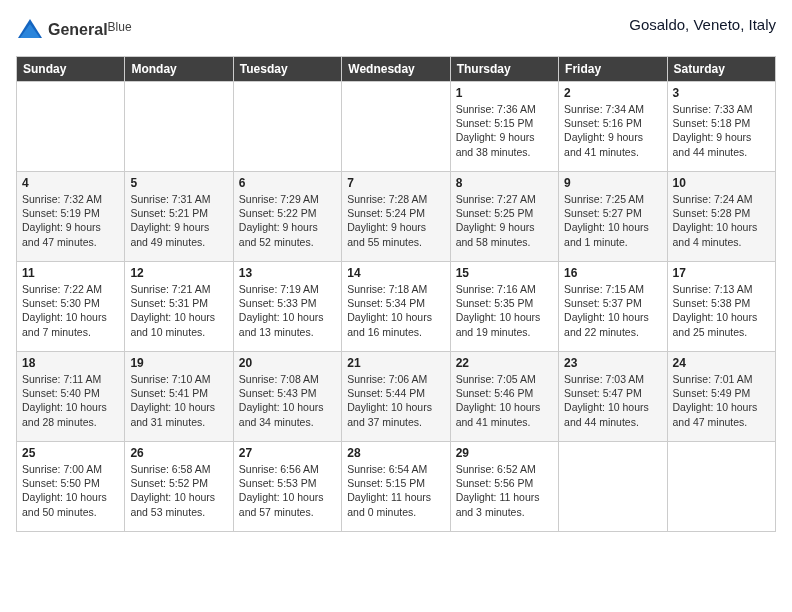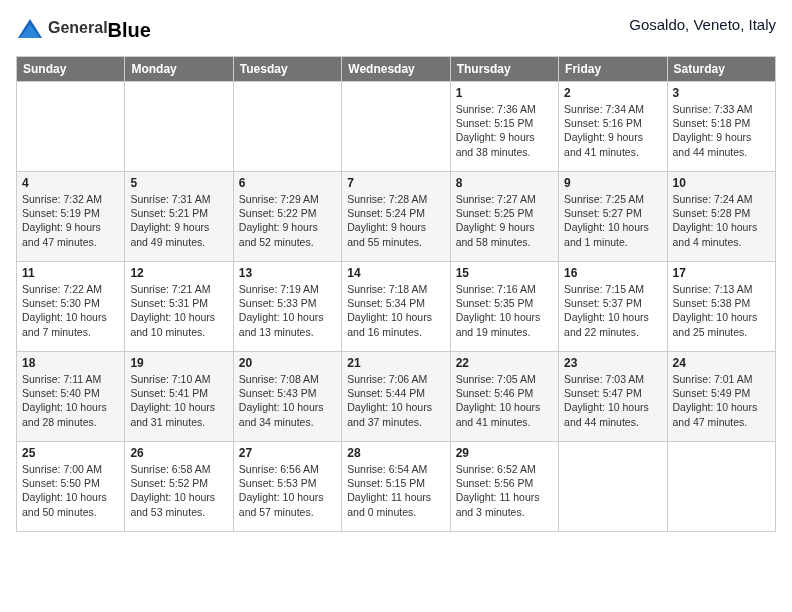--- a/index.html
+++ b/index.html
@@ -24,23 +24,23 @@
       display: flex;
       flex-direction: row;
       line-height: 1.1;
     }
     .logo-general {
       font-size: 16px;
       font-weight: bold;
       color: #333;
     }
     .logo-blue {
-      font-size: 20px;
-      font-weight: bold;
-      color: #000000;
+      font-size: 12px;
+      font-weight: normal;
+      color: #404040;
     }
     .logo-icon {
       width: 28px;
       height: 28px;
       margin-right: 4px;
     }
     .title-block {
       text-align: right;
     }
     .month-title {
@@ -51,21 +51,21 @@
     .location {
       font-size: 15px;
       color: #0f172a;
     }
     .calendar {
       width: 100%;
       border-collapse: collapse;
       font-size: 11px;
     }
     .calendar th {
-      background: #737373;
+      background: #404040;
       color: #fff;
       text-align: left;
       padding: 5px 6px;
       font-size: 12px;
       font-weight: bold;
       border: 1px solid #ccc;
     }
     .calendar td {
       vertical-align: top;
       border: 1px solid #ccc;

